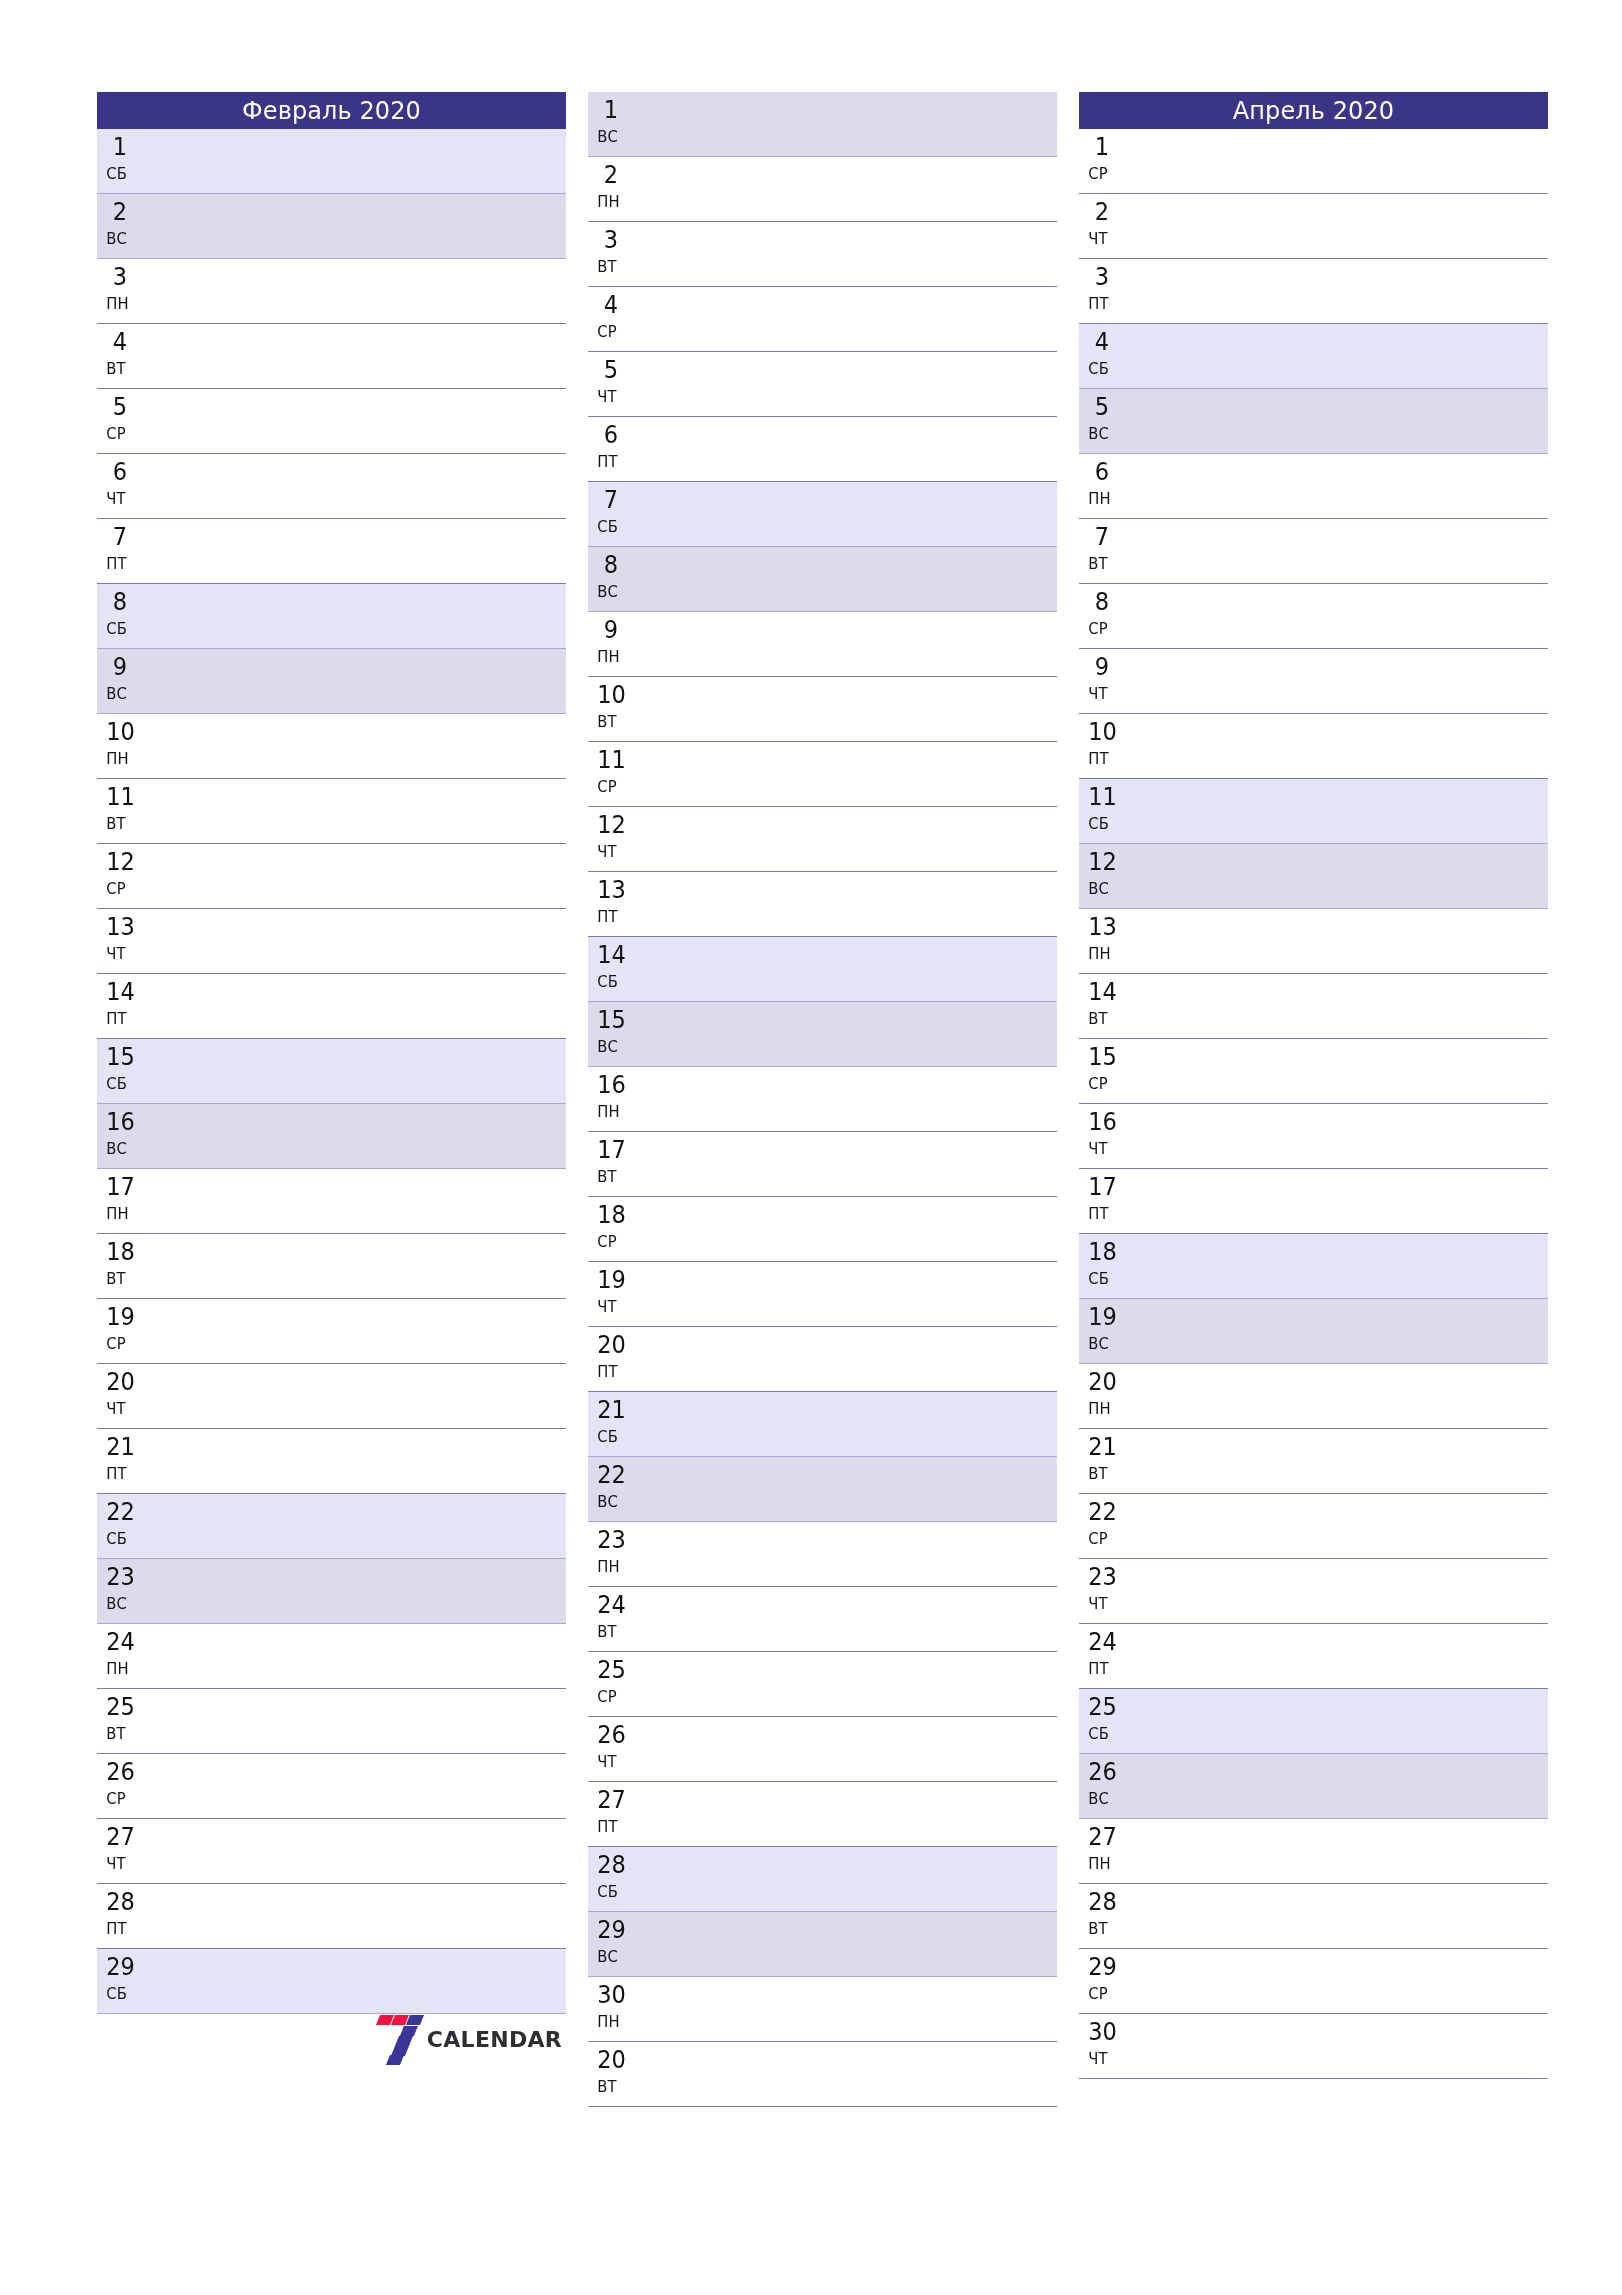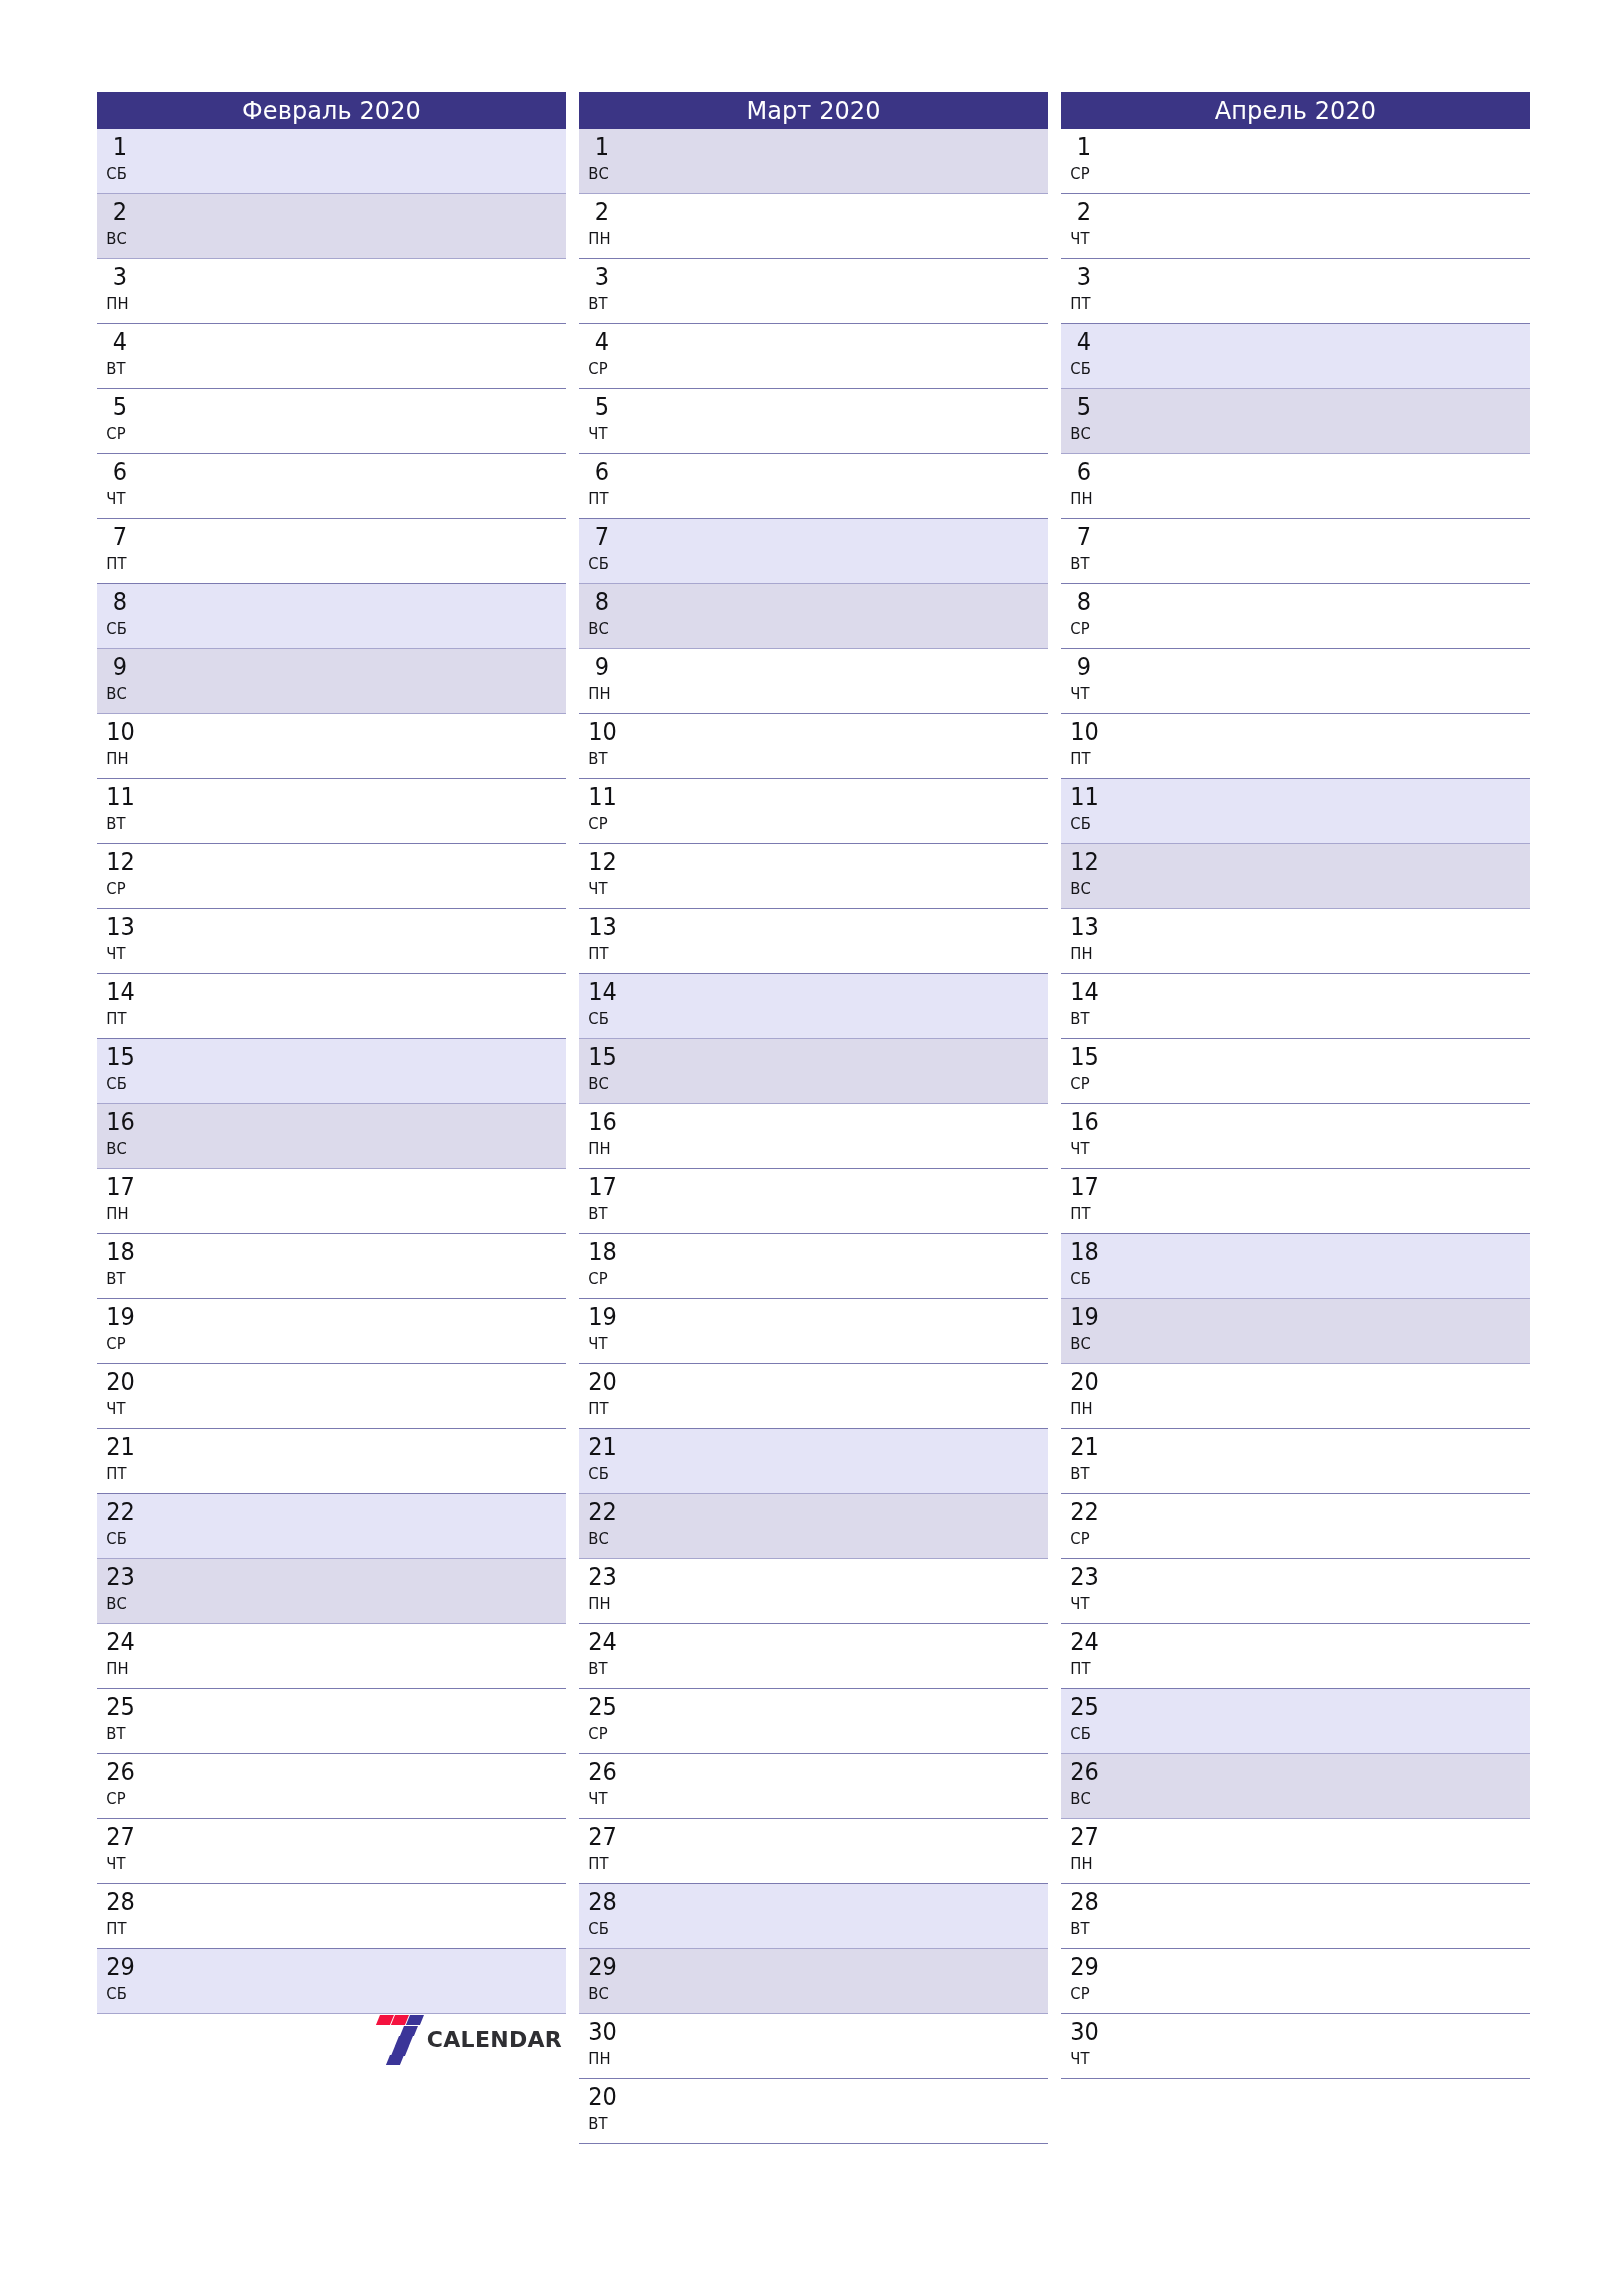--- a/index.html
+++ b/index.html
@@ -14,21 +14,21 @@
     -webkit-font-smoothing: antialiased;
   }
 
   #planner {
     position: absolute;
     left: 97px;
     top: 92px;
     width: 1429px;
     height: 2094px;
     display: flex;
-    gap: 13px;
+    gap: 22px;
     align-items: flex-start;
   }
 
   .month-col {
     width: 469px;
     flex: 0 0 469px;
     display: flex;
     flex-direction: column;
   }
 
@@ -262,21 +262,20 @@
             <i style="left: 27px; top: 12.4px;"></i>
             <i style="left: 22px; top: 22px;"></i>
             <i style="left: 17.7px; top: 32px;"></i>
             <i style="left: 13px; top: 41px;"></i>
           </span>
           <span class="logo-text">CALENDAR</span>
         </div>
       </div>
     </div>
     <div class="month-col">
-      <div class="month-header">Март 2020</div>
       <div class="days">
         <div class="day-row sun single">
           <span class="day-num">1</span>
           <span class="day-wd">ВС</span>
         </div>
         <div class="day-row wd single">
           <span class="day-num">2</span>
           <span class="day-wd">ПН</span>
         </div>
         <div class="day-row wd single">

